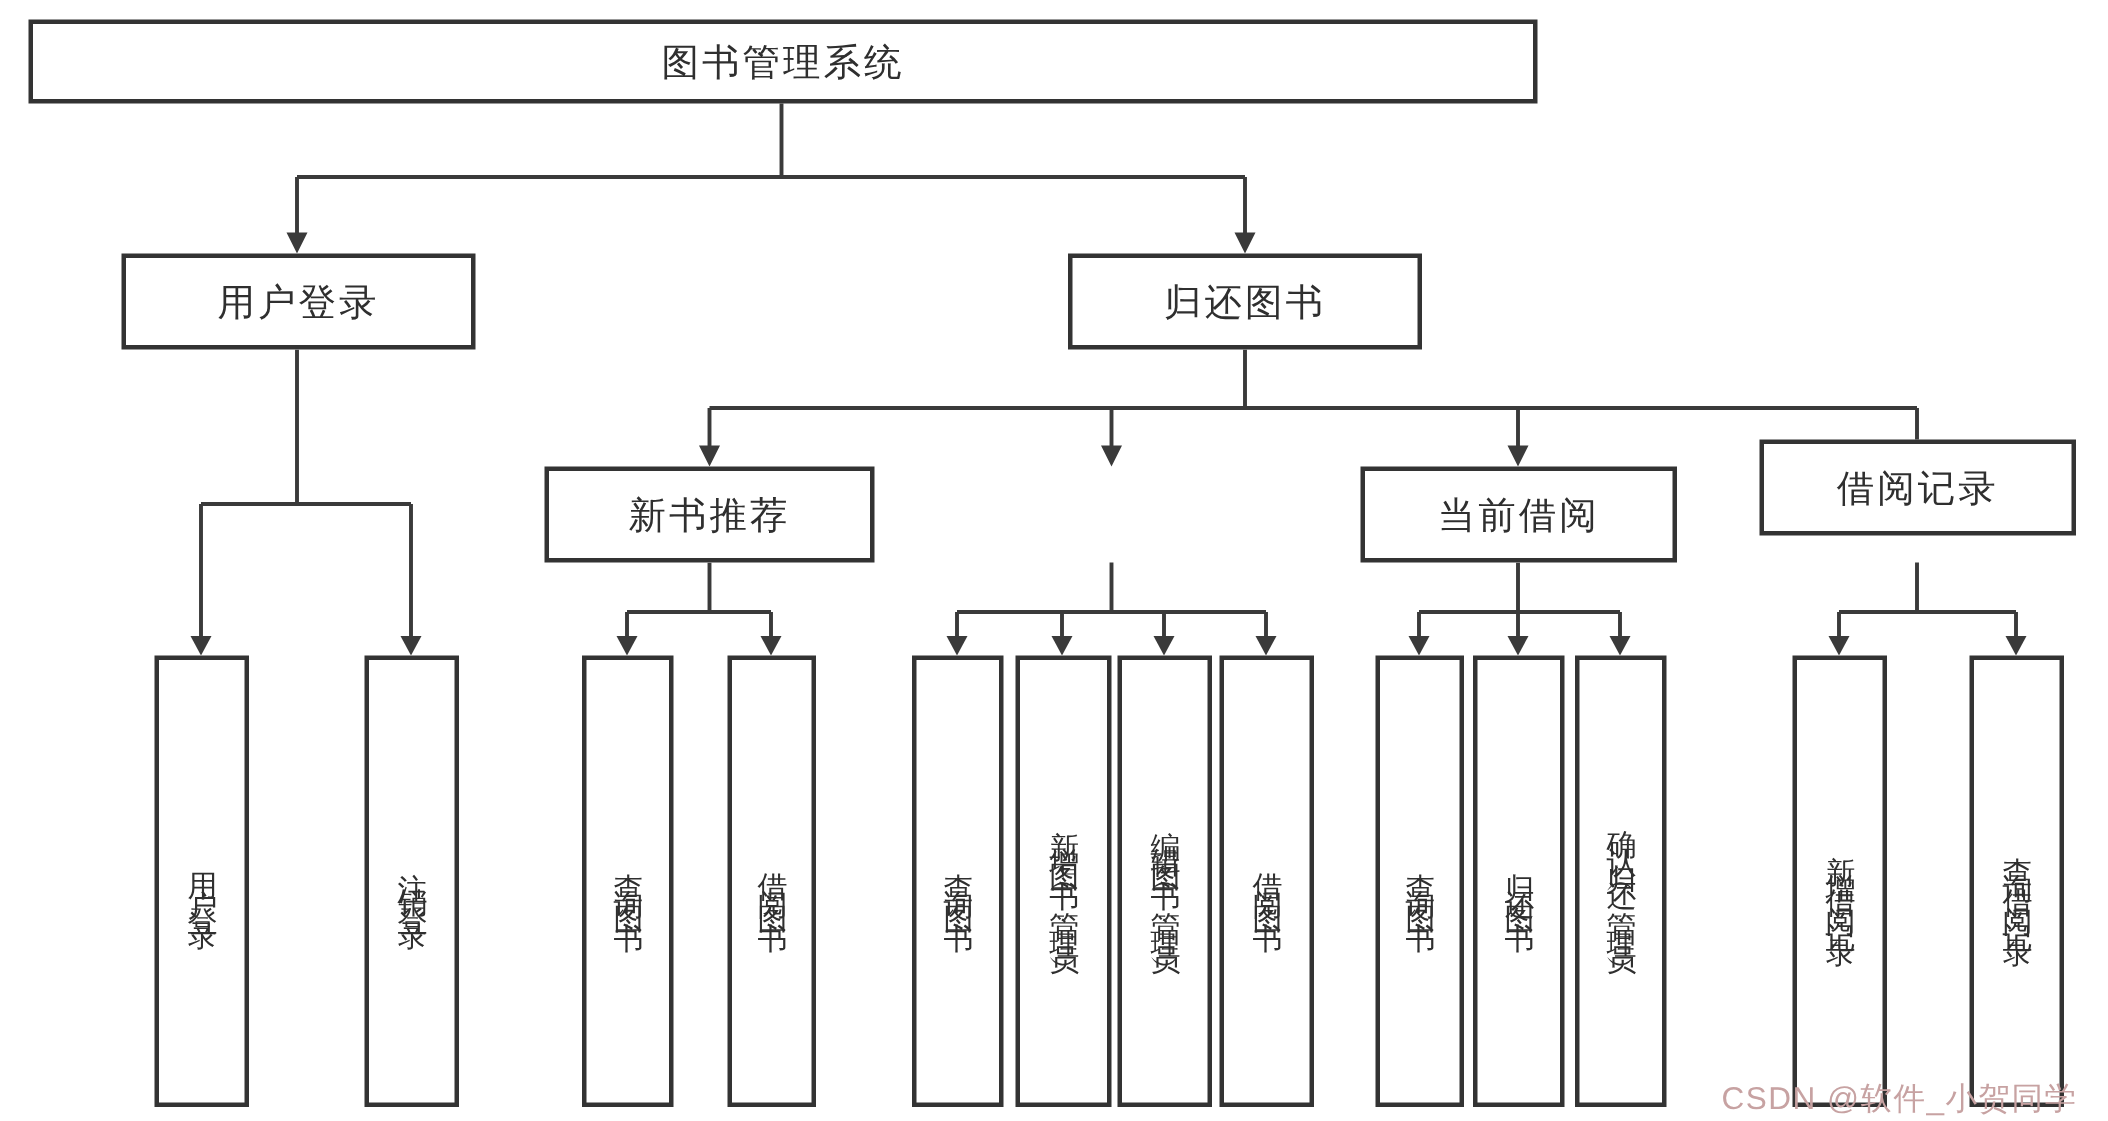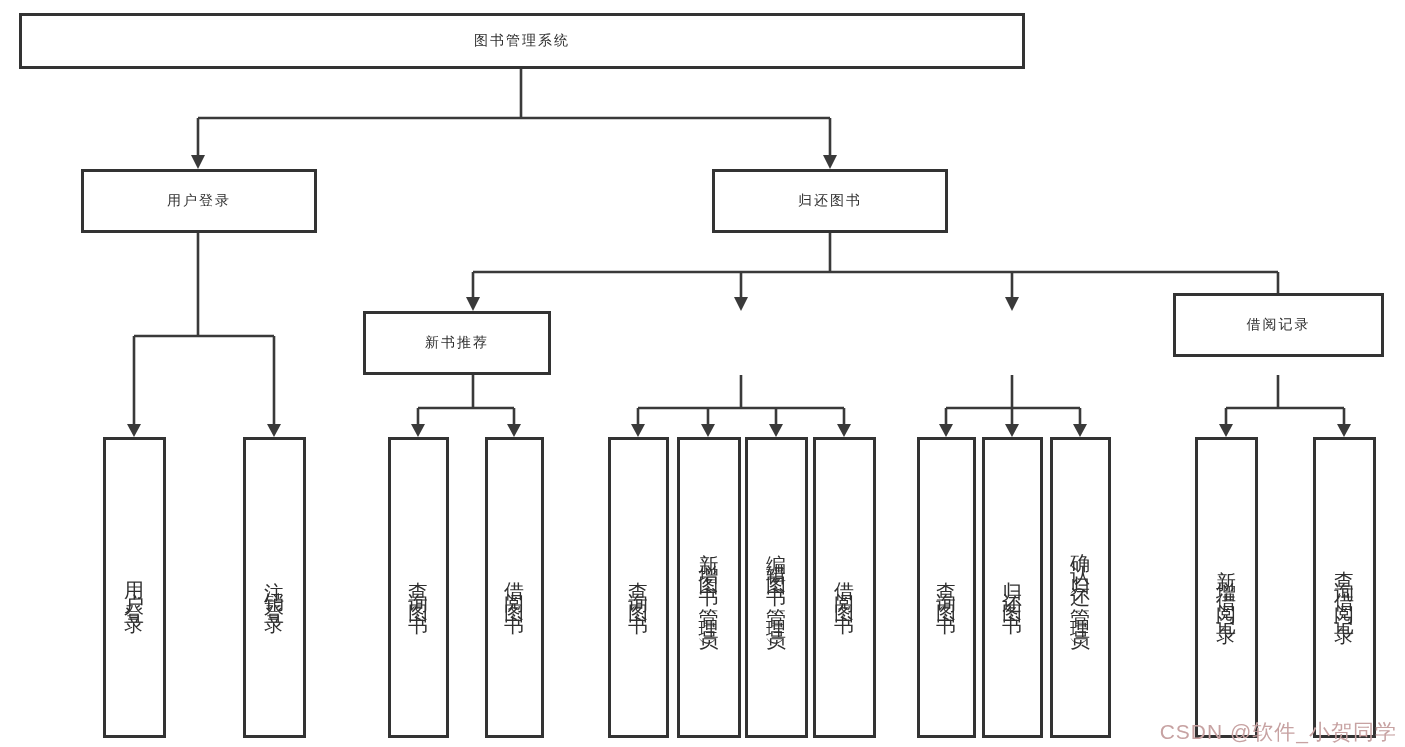--- a/index.html
+++ b/index.html
@@ -26,37 +26,37 @@
   .box{
     position:absolute;
     background:var(--box-fill);
     border:2px solid var(--box-border);
     box-sizing:border-box;
     display:flex;align-items:center;justify-content:center;
   }
   .root{border-width:3px;}
   .hbox{border-width:3px;}
   .hbox span,.root span{
-    font-size:14px;
+    font-size:25px;
     letter-spacing:2px;
     color:var(--text);
     white-space:nowrap;
   }
   .leaf{border-width:3px;}
   .leaf span{
     writing-mode:vertical-rl;
     text-orientation:mixed;
     font-size:20px;
     letter-spacing:11px;
     color:var(--text);
     line-height:1;
   }
   .watermark{
     position:absolute;
-    right:8px;bottom:1px;
+    right:20px;bottom:1px;
     font-size:21px;
     color:var(--watermark);
     letter-spacing:1px;
     white-space:nowrap;
     z-index:5;
     text-align:right;
   }
 </style>
 </head>
 <body>
@@ -103,22 +103,25 @@
     <span>图书管理系统</span>
   </div>
 
   <div class="box hbox" style="left:81px;top:169px;width:236px;height:64px">
     <span>用户登录</span>
   </div>
   <div class="box hbox" style="left:712px;top:169px;width:236px;height:64px">
     <span>归还图书</span>
   </div>
 
-  <div class="box hbox" style="left:363px;top:311px;width:188px;height:64px">
+  <div class="box hbox" style="left:363px;top:311px;width:220px;height:64px">
     <span>新书推荐</span>
+  </div>
+  <div class="box hbox" style="left:907px;top:311px;width:211px;height:64px">
+    <span>当前借阅</span>
   </div>
   <div class="box hbox" style="left:1173px;top:293px;width:211px;height:64px">
     <span>借阅记录</span>
   </div>
 
   <div class="box leaf" style="left:103px;top:437px;width:63px;height:301px">
     <span>用户登录</span>
   </div>
   <div class="box leaf" style="left:243px;top:437px;width:63px;height:301px">
     <span>注销登录</span>

